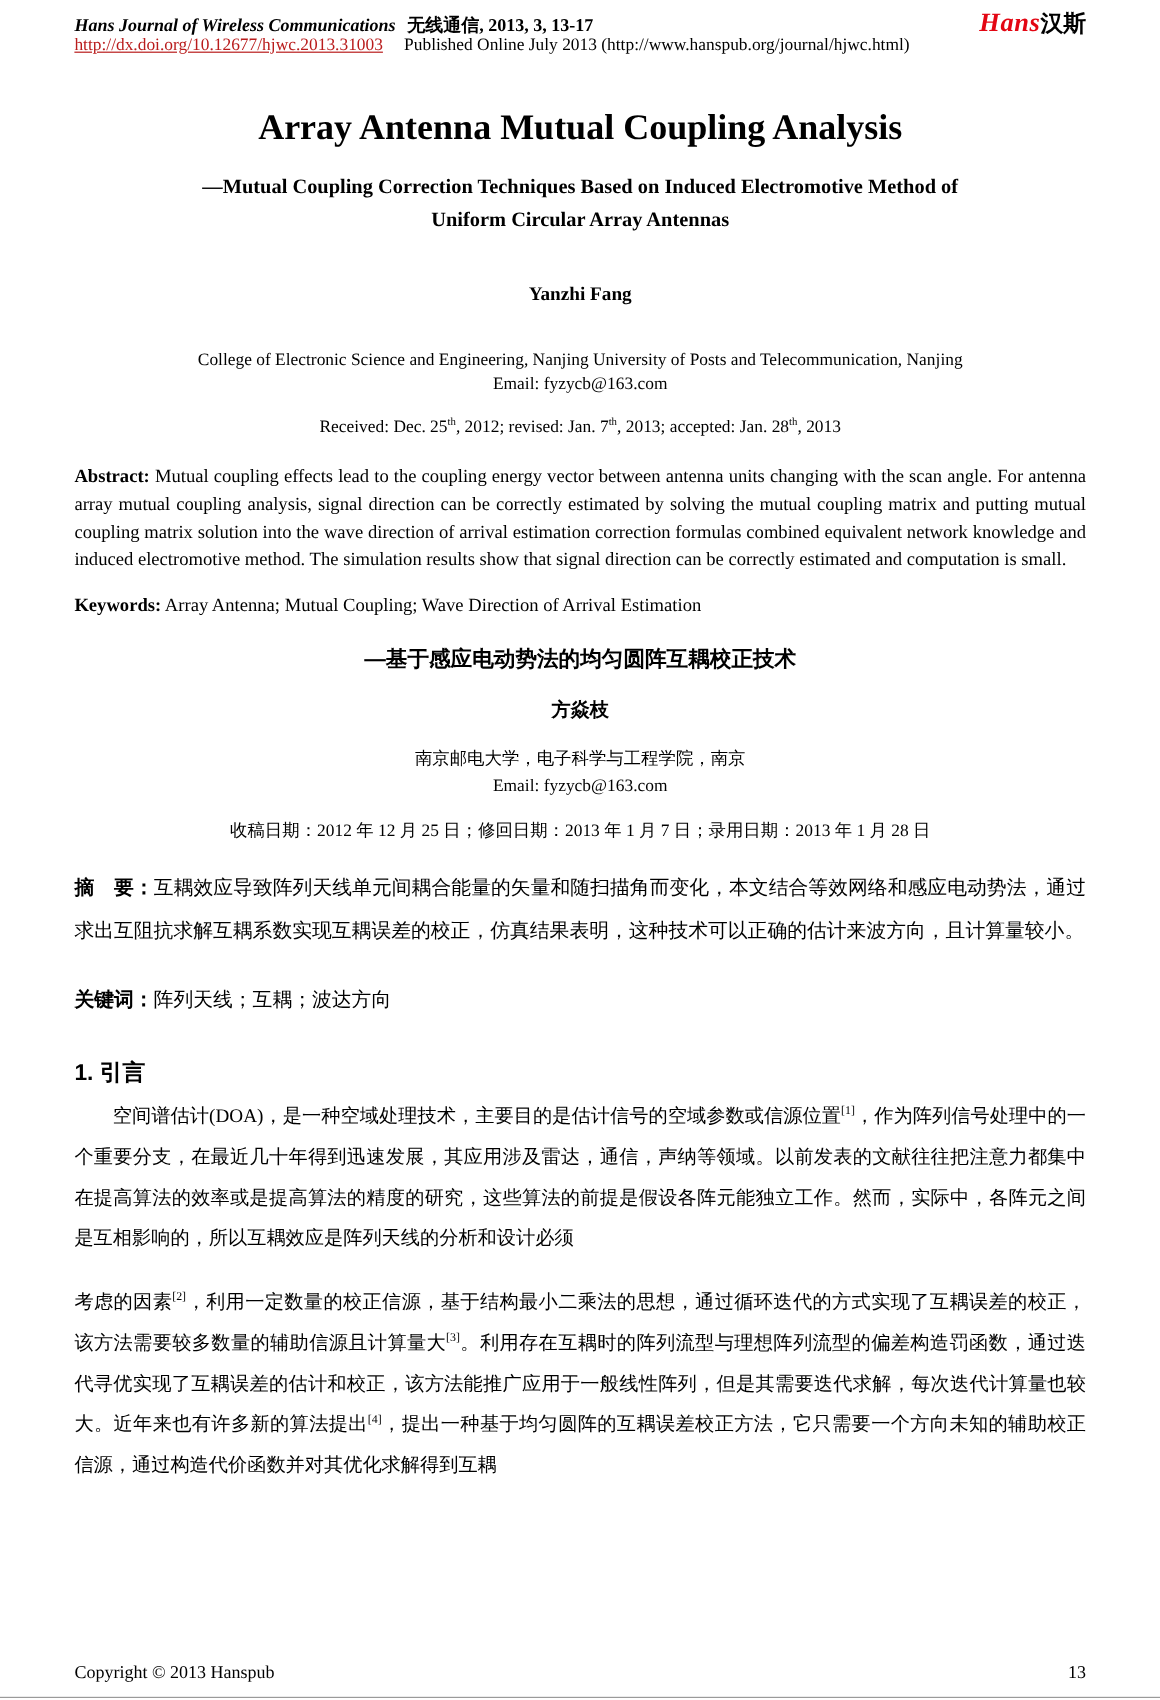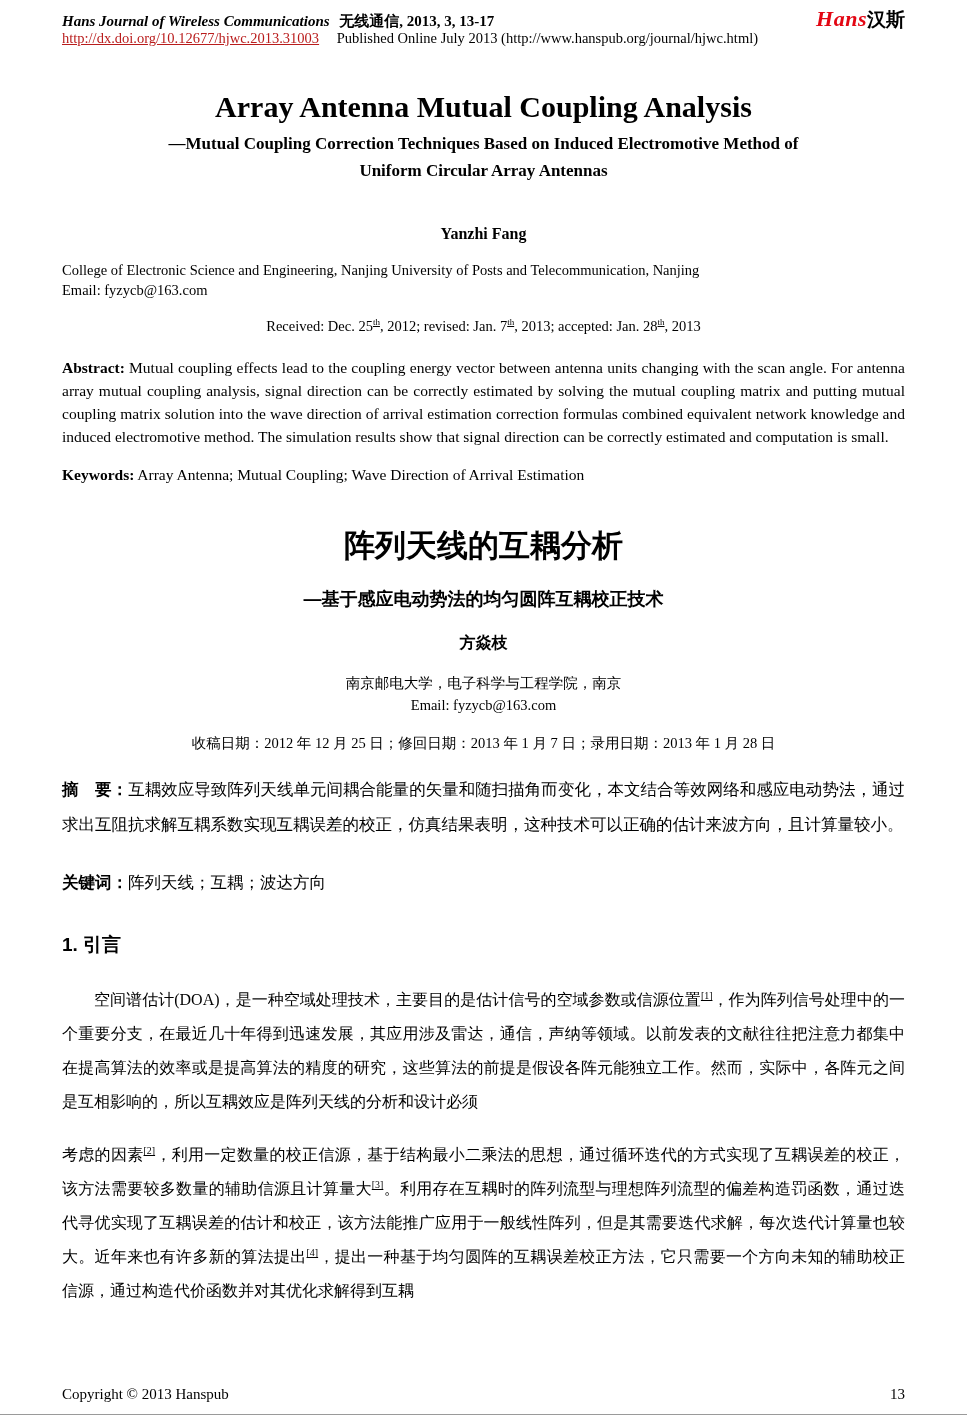--- a/index.html
+++ b/index.html
@@ -44,36 +44,36 @@
 
   
   .title-en {
     margin-top: 36px;
     text-align: center;
     font-size: 30px;
     font-weight: bold;
     line-height: 38px;
   }
   .subtitle-en {
-    margin-top: 4px;
+    margin-top: 16px;
     text-align: center;
     font-size: 17px;
     font-weight: bold;
     line-height: 27px;
   }
   .author-en {
     margin-top: 40px;
     text-align: center;
     font-size: 16px;
     font-weight: bold;
     line-height: 20px;
   }
-  .affil-block { margin-top: 16px; text-align: left; font-size: 14.5px; line-height: 20px; }
+  .affil-block { margin-top: 34px; text-align: center; font-size: 14.5px; line-height: 20px; }
   .received-line { margin-top: 16px; text-align: center; font-size: 14.5px; line-height: 20px; }
-  sup { font-size: 0.62em; vertical-align: super; line-height: 0; text-decoration: underline; }
+  sup { font-size: 0.62em; vertical-align: super; line-height: 0; }
 
   .abstract-en {
     margin-top: 20px;
     font-size: 15.5px;
     line-height: 23px;
     text-align: justify;
   }
   .label-bold { font-weight: bold; }
   .keywords-en {
     margin-top: 16px;
@@ -133,21 +133,21 @@
     flex-direction: column;
   }
   .col { flex: 1 1 0; font-size: 16px; line-height: 34px; text-align: justify; }
   .section-heading {
     font-size: 19px;
     font-weight: bold;
     line-height: 28px;
     font-family: "Liberation Sans", "DejaVu Sans", sans-serif;
     text-align: left;
   }
-  .col p.indent { margin-top: 24px; text-indent: 2em; }
+  .col p.indent { margin-top: 5px; text-indent: 2em; }
   .col p.noindent { margin-top: 3px; }
   .cite-sup { font-size: 0.62em; vertical-align: super; }
 
   
   .footer {
     position: absolute;
     left: 62px;
     right: 62px;
     bottom: 14px;
     display: flex;
@@ -196,21 +196,20 @@
   </div>
 
   <div class="received-line">
     <span>Received: Dec. 25</span><sup>th</sup><span>, 2012; revised: Jan. 7</span><sup>th</sup><span>, 2013; accepted: Jan. 28</span><sup>th</sup><span>, 2013</span>
   </div>
 
   <p class="abstract-en"><span class="label-bold">Abstract:</span><span> Mutual coupling effects lead to the coupling energy vector between antenna units changing with the scan angle. For antenna array mutual coupling analysis, signal direction can be correctly estimated by solving the mutual coupling matrix and putting mutual coupling matrix solution into the wave direction of arrival estimation correction formulas combined equivalent network knowledge and induced electromotive method. The simulation results show that signal direction can be correctly estimated and computation is small.</span></p>
 
   <p class="keywords-en"><span class="label-bold">Keywords:</span><span> Array Antenna; Mutual Coupling; Wave Direction of Arrival Estimation</span></p>
 
-  <h2 class="title-zh">阵列天线的互耦分析</h2>
   <div class="subtitle-zh">—基于感应电动势法的均匀圆阵互耦校正技术</div>
 
   <div class="author-zh">方焱枝</div>
 
   <div class="affil-block-zh">
     <div>南京邮电大学，电子科学与工程学院，南京</div>
     <div>Email: fyzycb@163.com</div>
   </div>
 
   <div class="dates-zh">收稿日期：2012 年 12 月 25 日；修回日期：2013 年 1 月 7 日；录用日期：2013 年 1 月 28 日</div>

